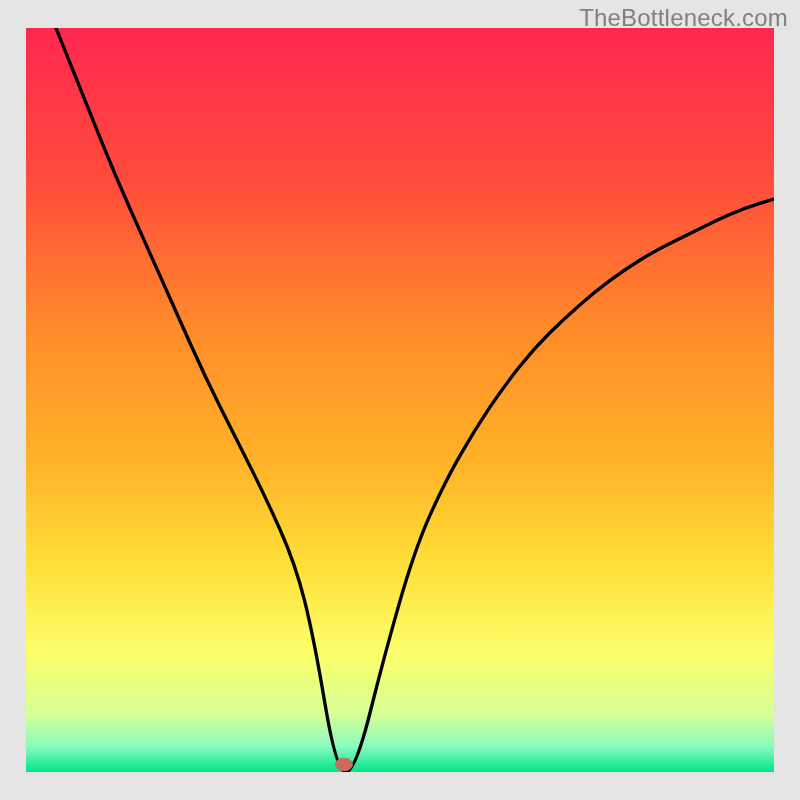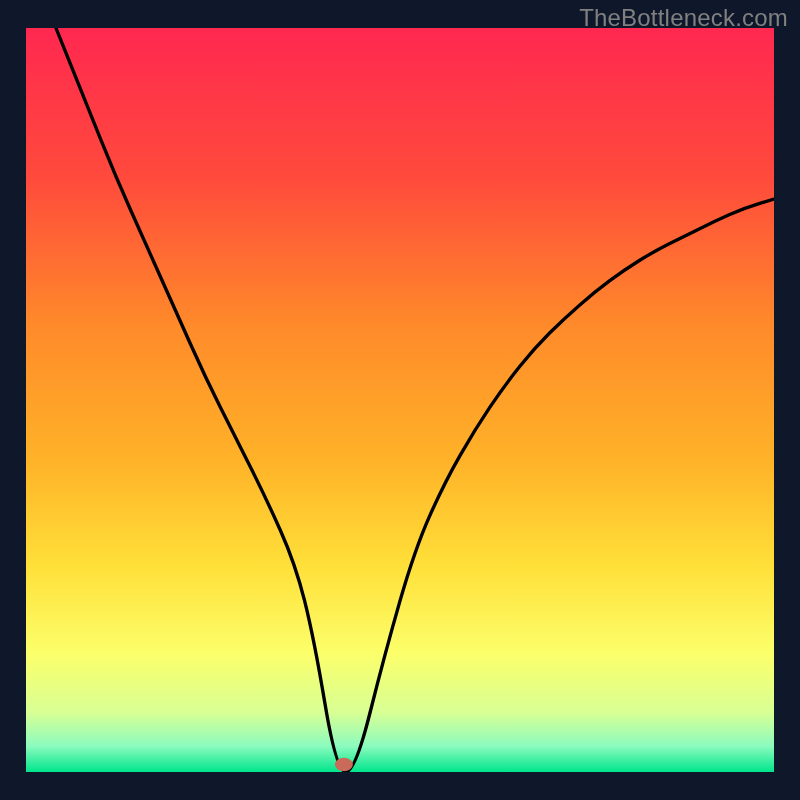--- a/index.html
+++ b/index.html
@@ -10,21 +10,21 @@
     background: #000;
     overflow: hidden;
     font-family: Arial, Helvetica, sans-serif;
   }
   .frame {
     position: absolute;
     left: 0;
     top: 0;
     width: 800px;
     height: 800px;
-    background: #0f172a;
+    background: #e5e5e5;
   }
   .watermark {
     position: absolute;
     top: 4px;
     right: 12px;
     color: #808080;
     font-size: 24px;
     font-weight: 400;
     letter-spacing: 0.2px;
     z-index: 10;

